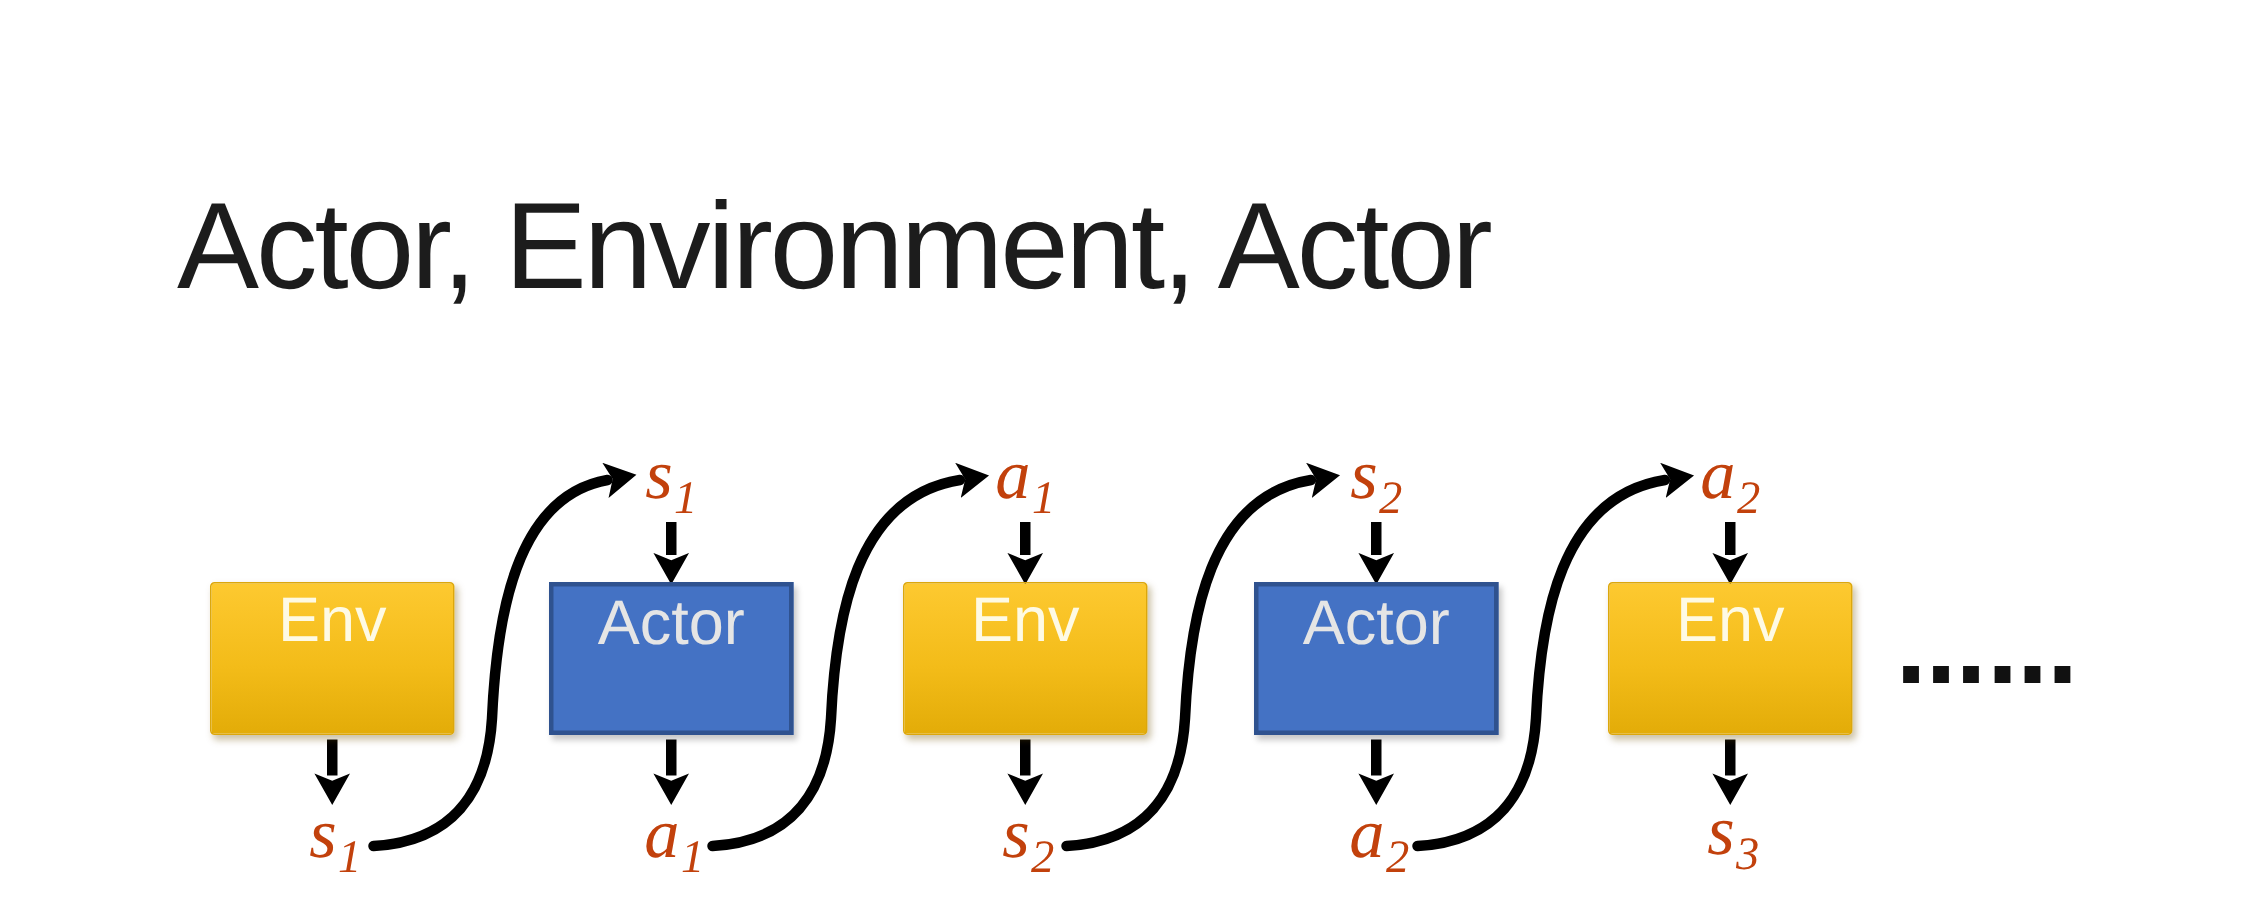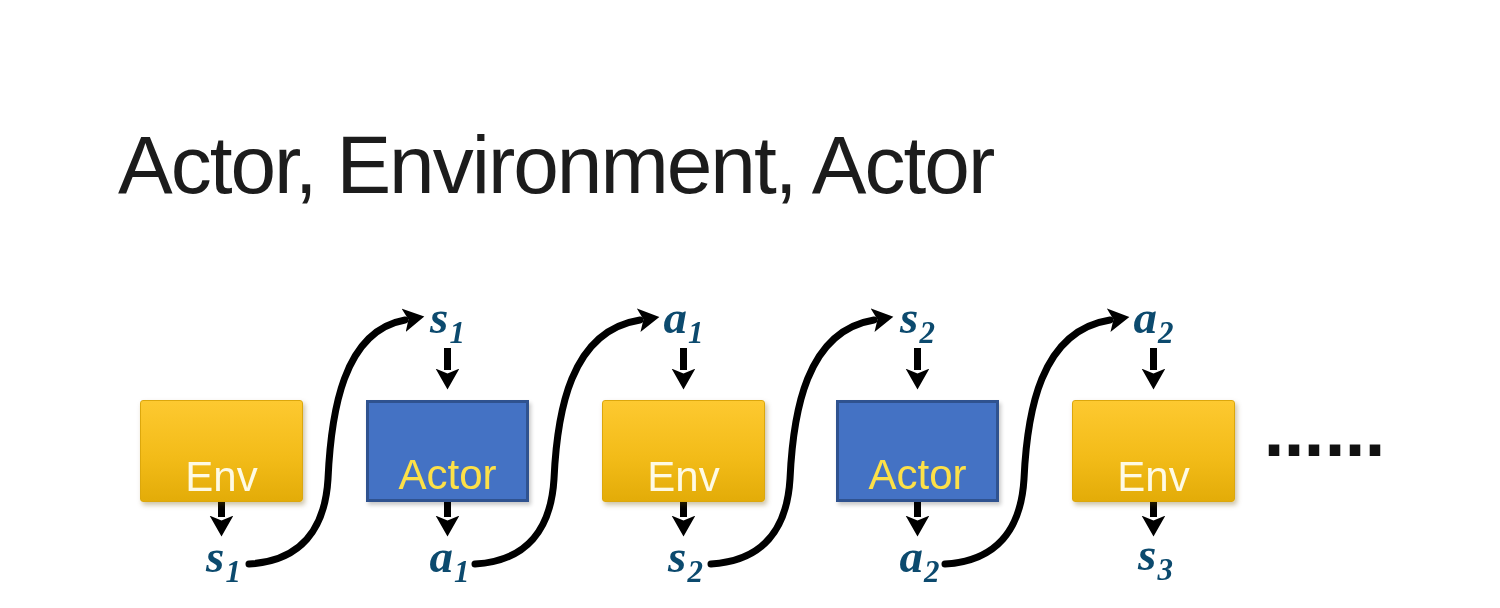--- a/index.html
+++ b/index.html
@@ -7,37 +7,37 @@
     position:relative;width:1500px;height:608px;background:#ffffff;overflow:hidden;
     font-family:"Liberation Sans",sans-serif;
   }
   .title{
     position:absolute;left:118px;top:120px;margin:0;
     font-size:82px;font-weight:300;letter-spacing:-2px;line-height:1.1;
     color:#1c1c1c;white-space:nowrap;
   }
   .arrows{position:absolute;left:0;top:0;z-index:1;}
   .box{
-    position:absolute;top:400px;width:163px;height:102px;box-sizing:border-box;
-    display:flex;align-items:flex-end;justify-content:center;
+    position:absolute;top:388px;width:163px;height:102px;box-sizing:border-box;
+    display:flex;align-items:flex-start;justify-content:center;
     font-size:42px;z-index:2;
   }
   .env{
     background:linear-gradient(180deg,#FDC930 0%,#F3BC19 55%,#E3AC08 100%);
     color:#FEFAE4;border-radius:3px;border:1px solid #DCA70C;
     box-shadow:2px 3px 5px rgba(110,80,0,0.35);
   }
   .actor{
-    background:#4472C4;color:#fde047;border:3px solid #2F528F;
+    background:#4472C4;color:#e5e5e5;border:3px solid #2F528F;
     box-shadow:2px 3px 4px rgba(0,0,0,0.22);
   }
   .mlabel{
     position:absolute;z-index:3;transform:translateX(-50%);
     font-family:"Liberation Serif",serif;font-style:italic;
-    font-size:47px;line-height:1;color:#0c4a6e;white-space:nowrap;font-weight:bold;
+    font-size:47px;line-height:1;color:#c2410c;white-space:nowrap;
   }
   .mlabel .sub{font-size:31px;position:relative;top:10px;left:1px;}
   .dots{
     position:absolute;left:1264px;top:405px;z-index:2;
     font-family:"DejaVu Sans",sans-serif;font-weight:bold;
     font-size:60px;letter-spacing:1px;color:#111;line-height:1;
   }
 </style>
 </head>
 <body>

